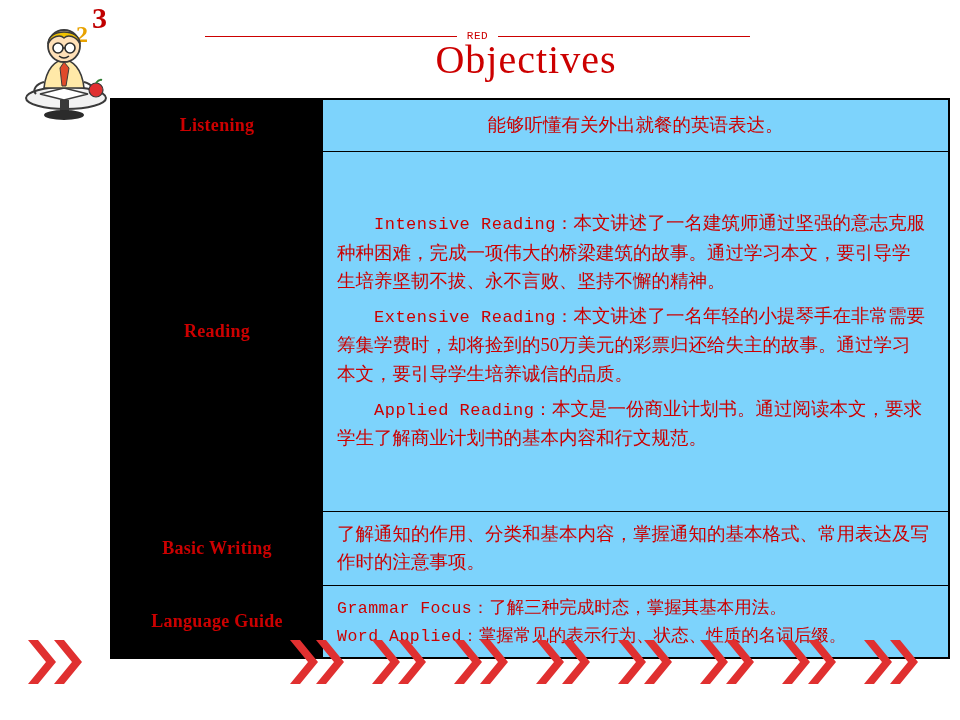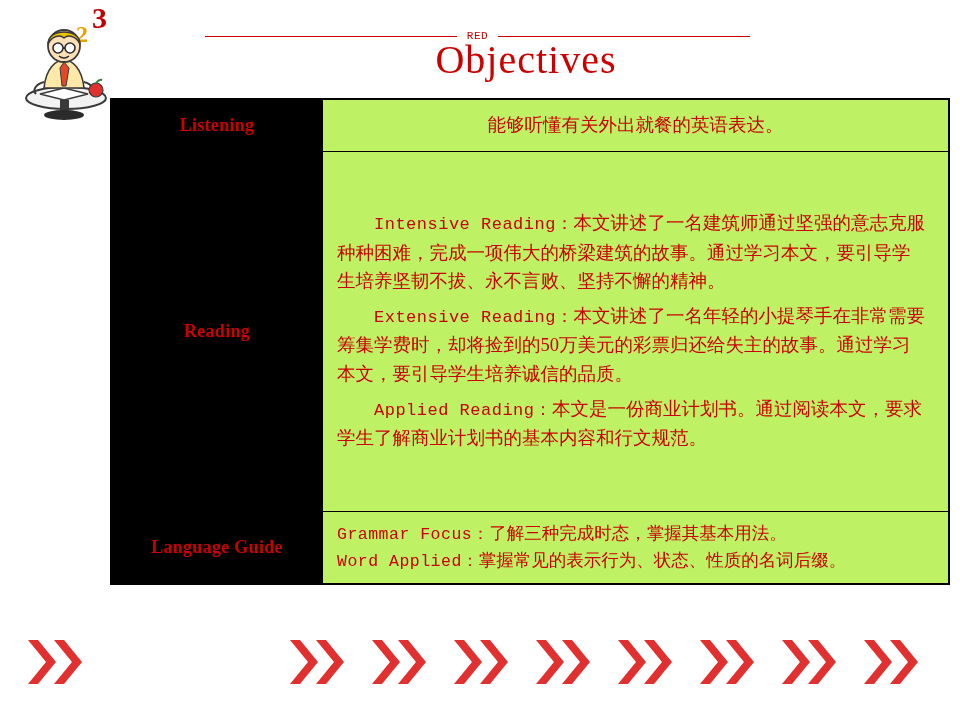--- a/index.html
+++ b/index.html
@@ -79,21 +79,21 @@
     width: 182px;
     background: #000000;
     text-align: center;
     color: #cc0000;
     font-family: "Liberation Serif", serif;
     font-weight: bold;
     font-size: 18px;
     letter-spacing: 0.3px;
   }
   .body-cell {
-    background: #bef264;
+    background: #7dd3fc;
     color: #cc0000;
     font-family: "Liberation Serif", serif;
     font-size: 18.5px;
     line-height: 1.55;
   }
   .center-text {
     text-align: center;
   }
   .r-listening { height: 52px; }
   .r-speaking  { height: 52px; }
@@ -195,20 +195,24 @@
         </p>
         <p class="para">
           <span class="mono-lead">Extensive Reading：</span><span>本文讲述了一名年轻的小提琴手在非常需要筹集学费时，却将捡到的50万美元的彩票归还给失主的故事。通过学习本文，要引导学生培养诚信的品质。</span>
         </p>
         <p class="para">
           <span class="mono-lead">Applied Reading：</span><span>本文是一份商业计划书。通过阅读本文，要求学生了解商业计划书的基本内容和行文规范。</span>
         </p>
       </td>
     </tr>
 
+    <tr class="r-basic">
+      <td class="cat-cell">Basic Writing</td>
+      <td class="body-cell">了解通知的作用、分类和基本内容，掌握通知的基本格式、常用表达及写作时的注意事项。</td>
+    </tr>
 
     <tr class="r-lang">
       <td class="cat-cell">Language Guide</td>
       <td class="body-cell">
         <p class="lang-line">
           <span class="lang-lead">Grammar Focus：</span><span>了解三种完成时态，掌握其基本用法。</span>
         </p>
         <p class="lang-line">
           <span class="lang-lead">Word Applied：</span><span>掌握常见的表示行为、状态、性质的名词后缀。</span>
         </p>

